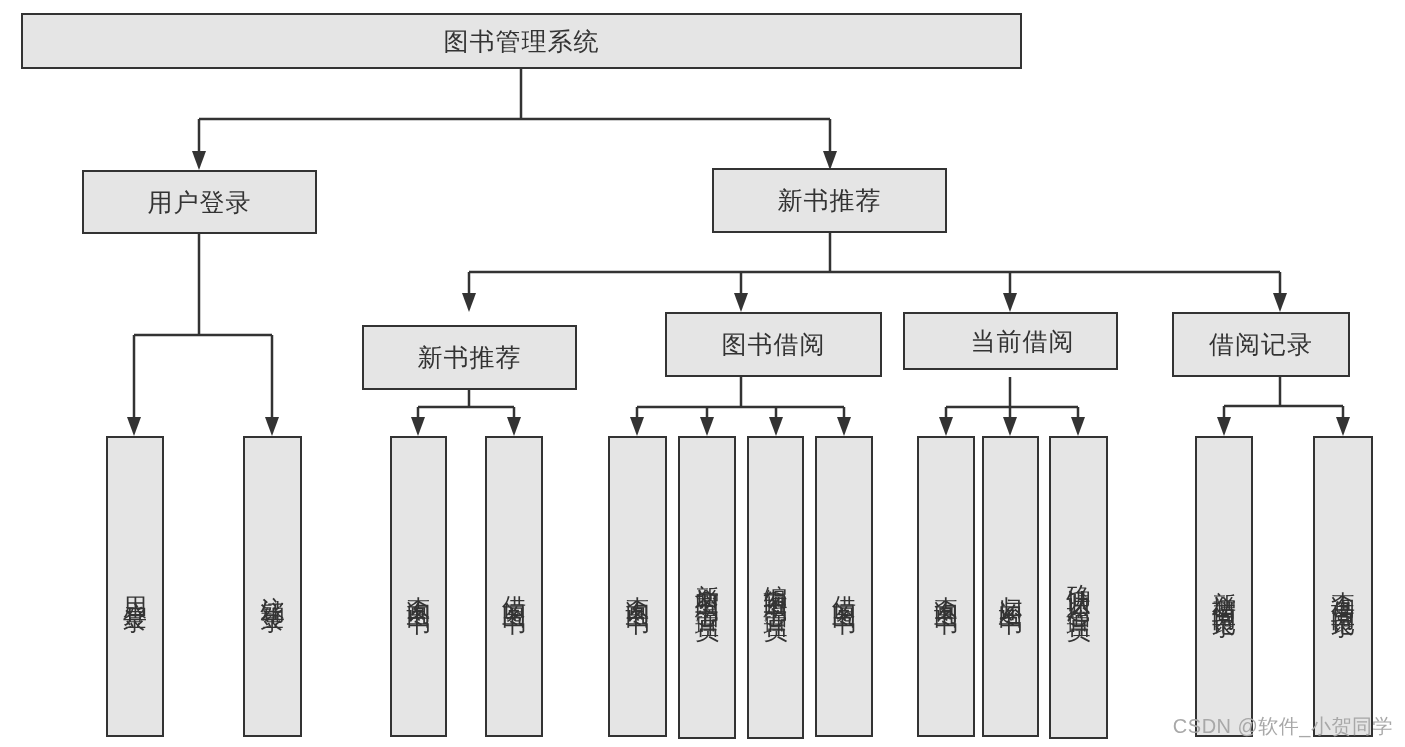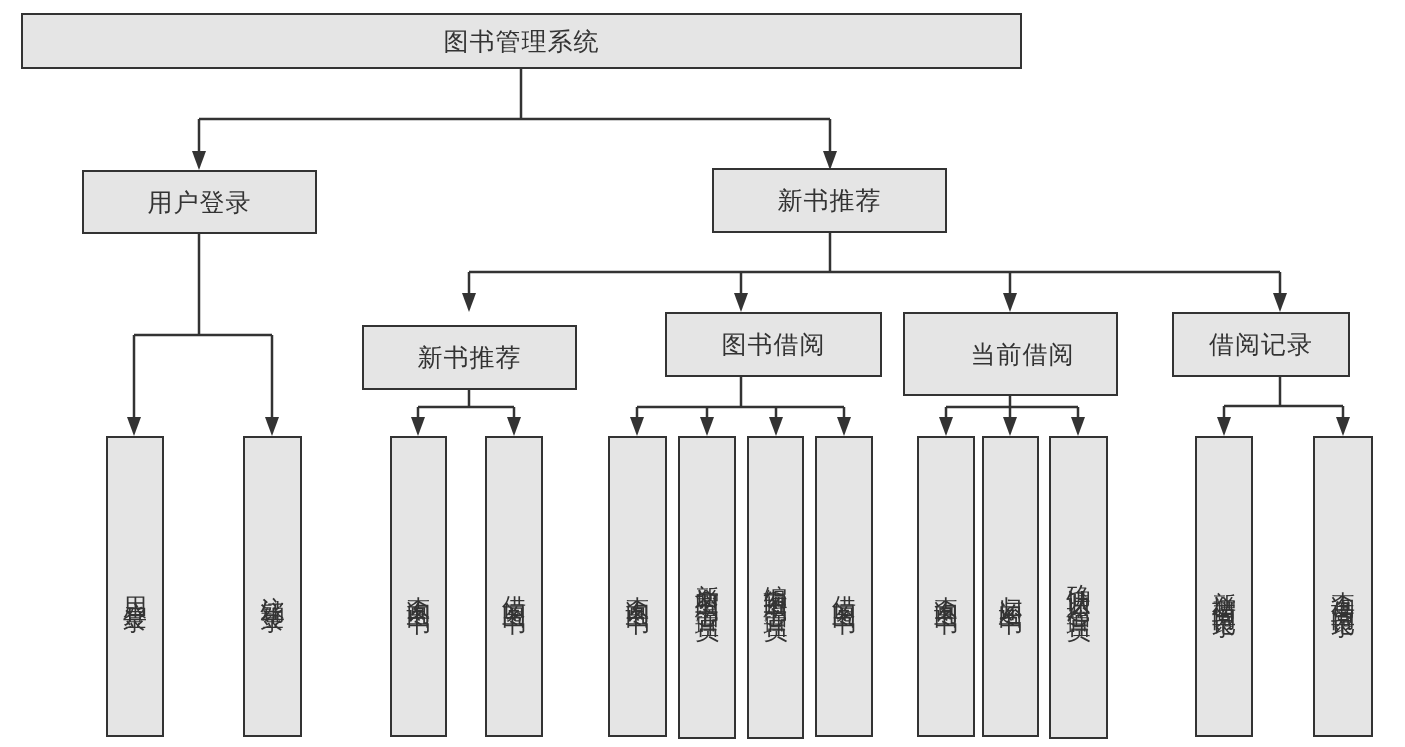--- a/index.html
+++ b/index.html
@@ -102,29 +102,30 @@
       <polygon points="1217,417 1231,417 1224,436" fill="#333333"></polygon>
       <line x1="1343" y1="406" x2="1343" y2="421" stroke="#333333" stroke-width="2.5"></line>
       <polygon points="1336,417 1350,417 1343,436" fill="#333333"></polygon>
     </svg>
   <div id="nodes">
       <div class="node" style="left: 21px; top: 13px; width: 1001px; height: 56px; border-color: rgb(51, 51, 51); color: rgb(51, 51, 51);">图书管理系统</div>
       <div class="node" style="left: 82px; top: 170px; width: 235px; height: 64px; border-color: rgb(51, 51, 51); color: rgb(51, 51, 51);">用户登录</div>
       <div class="node" style="left: 712px; top: 168px; width: 235px; height: 65px; border-color: rgb(51, 51, 51); color: rgb(51, 51, 51);">新书推荐</div>
       <div class="node" style="left: 362px; top: 325px; width: 215px; height: 65px; border-color: rgb(51, 51, 51); color: rgb(51, 51, 51);">新书推荐</div>
       <div class="node" style="left: 665px; top: 312px; width: 217px; height: 65px; border-color: rgb(51, 51, 51); color: rgb(51, 51, 51);">图书借阅</div>
-      <div class="node" style="left: 903px; top: 312px; width: 215px; height: 84px; border-color: rgb(51, 51, 51); color: rgb(51, 51, 51); padding-left: 24px;">当前借阅</div>
+      <div class="node" style="left: 903px; top: 312px; width: 215px; height: 58px; border-color: rgb(51, 51, 51); color: rgb(51, 51, 51); padding-left: 24px;">当前借阅</div>
       <div class="node" style="left: 1172px; top: 312px; width: 178px; height: 65px; border-color: rgb(51, 51, 51); color: rgb(51, 51, 51);">借阅记录</div>
       <div class="node v" style="left: 106px; top: 436px; width: 58px; height: 301px; border-color: rgb(51, 51, 51); color: rgb(51, 51, 51);">用户登录</div>
       <div class="node v" style="left: 243px; top: 436px; width: 59px; height: 301px; border-color: rgb(51, 51, 51); color: rgb(51, 51, 51);">注销登录</div>
       <div class="node v" style="left: 390px; top: 436px; width: 57px; height: 301px; border-color: rgb(51, 51, 51); color: rgb(51, 51, 51);">查询图书</div>
       <div class="node v" style="left: 485px; top: 436px; width: 58px; height: 301px; border-color: rgb(51, 51, 51); color: rgb(51, 51, 51);">借阅图书</div>
       <div class="node v" style="left: 608px; top: 436px; width: 59px; height: 301px; border-color: rgb(51, 51, 51); color: rgb(51, 51, 51);">查询图书</div>
       <div class="node v" style="left: 678px; top: 436px; width: 58px; height: 303px; border-color: rgb(51, 51, 51); color: rgb(51, 51, 51);">新增图书（管理员）</div>
       <div class="node v" style="left: 747px; top: 436px; width: 57px; height: 303px; border-color: rgb(51, 51, 51); color: rgb(51, 51, 51);">编辑图书（管理员）</div>
       <div class="node v" style="left: 815px; top: 436px; width: 58px; height: 301px; border-color: rgb(51, 51, 51); color: rgb(51, 51, 51);">借阅图书</div>
       <div class="node v" style="left: 917px; top: 436px; width: 58px; height: 301px; border-color: rgb(51, 51, 51); color: rgb(51, 51, 51);">查询图书</div>
       <div class="node v" style="left: 982px; top: 436px; width: 57px; height: 301px; border-color: rgb(51, 51, 51); color: rgb(51, 51, 51);">归还图书</div>
       <div class="node v" style="left: 1049px; top: 436px; width: 59px; height: 303px; border-color: rgb(51, 51, 51); color: rgb(51, 51, 51);">确认归还（管理员）</div>
       <div class="node v" style="left: 1195px; top: 436px; width: 58px; height: 301px; border-color: rgb(51, 51, 51); color: rgb(51, 51, 51);">新增借阅记录</div>
       <div class="node v" style="left: 1313px; top: 436px; width: 60px; height: 301px; border-color: rgb(51, 51, 51); color: rgb(51, 51, 51);">查询借阅记录</div>
     </div>
+  <div class="watermark" style="color: rgb(168, 168, 168);">CSDN @软件_小贺同学</div>
 </div>
 
 </body></html>

